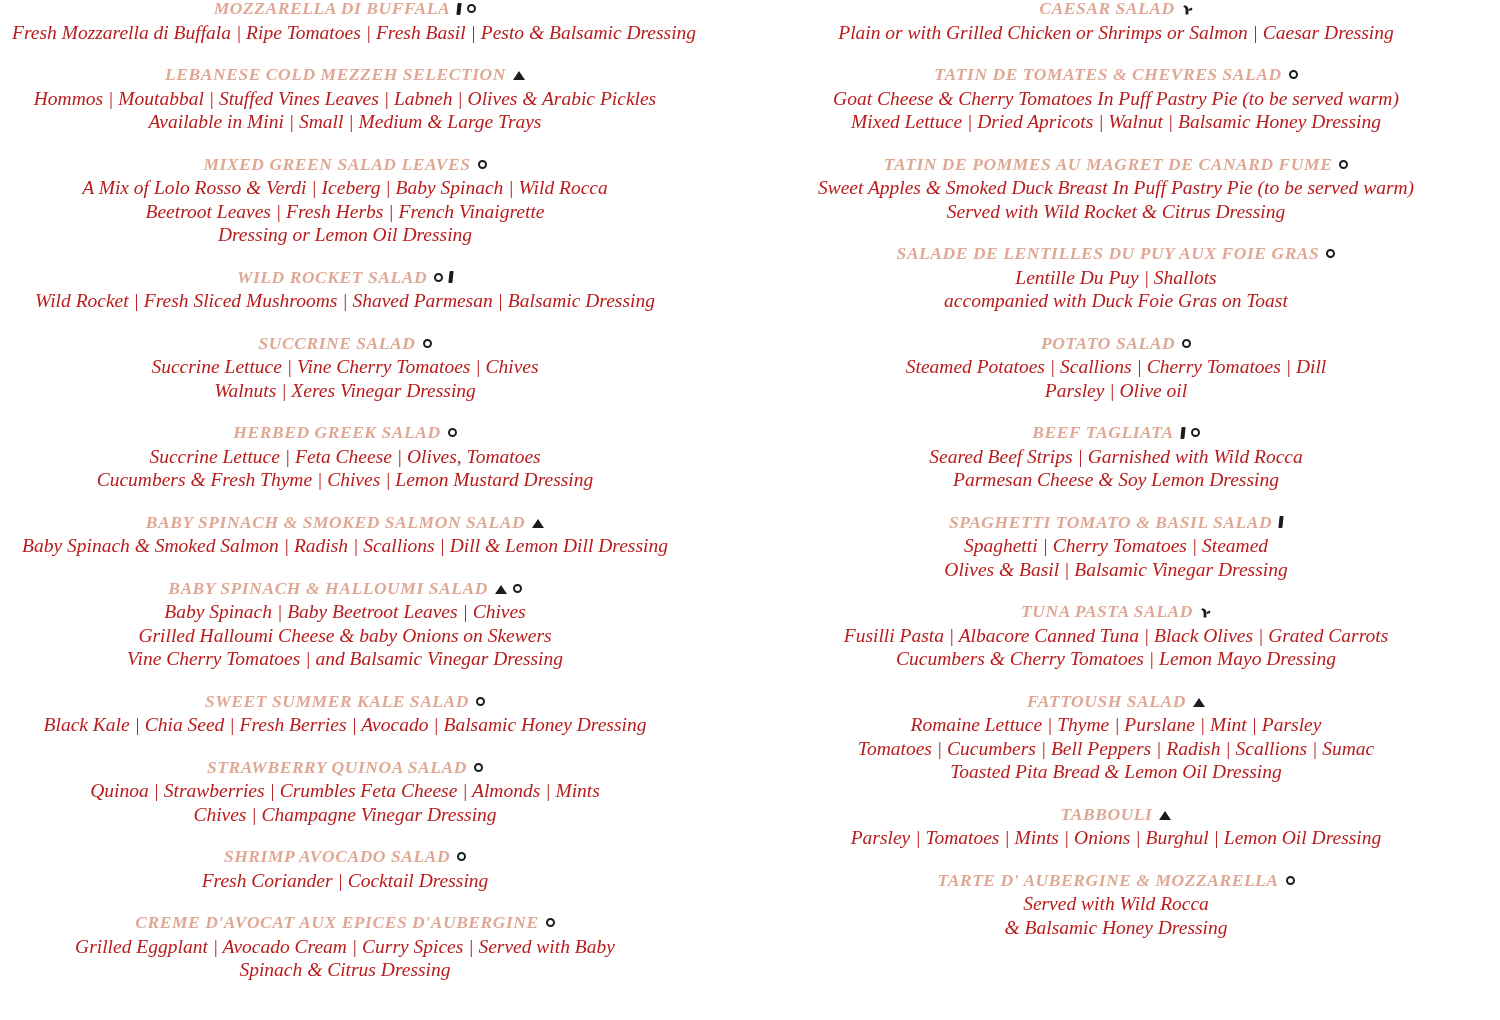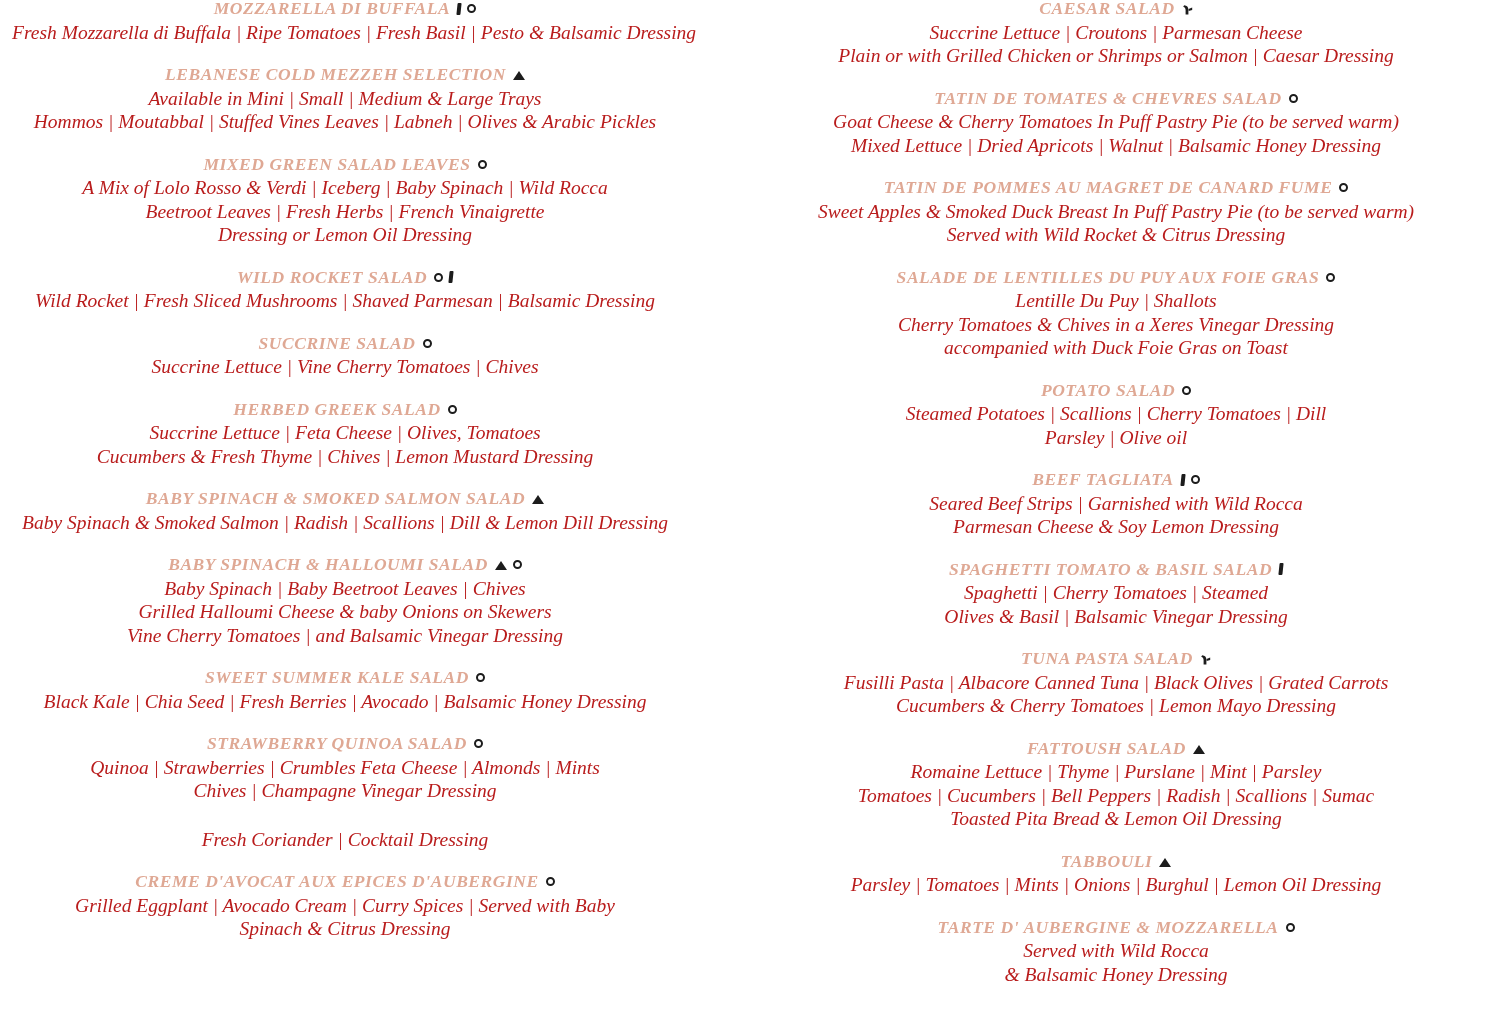--- a/index.html
+++ b/index.html
@@ -137,22 +137,22 @@
       </div>
       <div class="gap-xl"></div>
       <div class="menu-item">
         <div class="item-heading">
           <span class="heading-text">LEBANESE COLD MEZZEH SELECTION</span>
           <span class="icon-group">
             <span class="ic ic-triangle"></span>
           </span>
         </div>
         <div class="item-lines">
+          <div class="item-line">Hommos | Moutabbal | Stuffed Vines Leaves | Labneh | Olives &amp; Arabic Pickles</div>
           <div class="item-line">Available in Mini | Small | Medium &amp; Large Trays</div>
-          <div class="item-line">Hommos | Moutabbal | Stuffed Vines Leaves | Labneh | Olives &amp; Arabic Pickles</div>
         </div>
       </div>
       <div class="gap-xl"></div>
       <div class="menu-item">
         <div class="item-heading">
           <span class="heading-text">MIXED GREEN SALAD LEAVES</span>
           <span class="icon-group">
             <span class="ic ic-circle"></span>
           </span>
         </div>
@@ -178,20 +178,21 @@
       <div class="gap-xl"></div>
       <div class="menu-item">
         <div class="item-heading">
           <span class="heading-text">SUCCRINE SALAD</span>
           <span class="icon-group">
             <span class="ic ic-circle"></span>
           </span>
         </div>
         <div class="item-lines">
           <div class="item-line">Succrine Lettuce | Vine Cherry Tomatoes | Chives</div>
+          <div class="item-line">Walnuts | Xeres Vinegar Dressing</div>
         </div>
       </div>
       <div class="gap-xl"></div>
       <div class="menu-item">
         <div class="item-heading">
           <span class="heading-text">HERBED GREEK SALAD</span>
           <span class="icon-group">
             <span class="ic ic-circle"></span>
           </span>
         </div>
@@ -247,20 +248,26 @@
             <span class="ic ic-circle"></span>
           </span>
         </div>
         <div class="item-lines">
           <div class="item-line">Quinoa | Strawberries | Crumbles Feta Cheese | Almonds | Mints</div>
           <div class="item-line">Chives | Champagne Vinegar Dressing</div>
         </div>
       </div>
       <div class="gap-xl"></div>
       <div class="menu-item">
+        <div class="item-heading">
+          <span class="heading-text">SHRIMP AVOCADO SALAD</span>
+          <span class="icon-group">
+            <span class="ic ic-circle"></span>
+          </span>
+        </div>
         <div class="item-lines">
           <div class="item-line">Fresh Coriander | Cocktail Dressing</div>
         </div>
       </div>
       <div class="gap-xl"></div>
       <div class="menu-item">
         <div class="item-heading">
           <span class="heading-text">CREME D'AVOCAT AUX EPICES D'AUBERGINE</span>
           <span class="icon-group">
             <span class="ic ic-circle"></span>
@@ -279,21 +286,20 @@
           <span class="icon-group">
             <span class="ic ic-fish">
               <svg viewBox="0 0 11 12" width="11" height="12" aria-hidden="true">
                 <path d="M2.2 1.2 C5.0 1.4 6.4 3.2 6.4 5.6 L6.4 10.6 L3.6 10.6 L3.6 6.2 C3.6 4.2 2.9 3.1 1.2 2.7 Z" fill="#1c1c1c"></path>
                 <path d="M6.6 5.0 L10.2 3.4 L10.2 6.0 L6.6 6.9 Z" fill="#1c1c1c"></path>
               </svg>
             </span>
           </span>
         </div>
         <div class="item-lines">
-          <div class="item-line">Succrine Lettuce | Croutons | Parmesan Cheese</div>
           <div class="item-line">Plain or with Grilled Chicken or Shrimps or Salmon | Caesar Dressing</div>
         </div>
       </div>
       <div class="gap-xl"></div>
       <div class="menu-item">
         <div class="item-heading">
           <span class="heading-text">TATIN DE TOMATES &amp; CHEVRES SALAD</span>
           <span class="icon-group">
             <span class="ic ic-circle"></span>
           </span>
@@ -319,21 +325,20 @@
       <div class="gap-xl"></div>
       <div class="menu-item">
         <div class="item-heading">
           <span class="heading-text">SALADE DE LENTILLES DU PUY AUX FOIE GRAS</span>
           <span class="icon-group">
             <span class="ic ic-circle"></span>
           </span>
         </div>
         <div class="item-lines">
           <div class="item-line">Lentille Du Puy | Shallots</div>
-          <div class="item-line">Cherry Tomatoes &amp; Chives in a Xeres Vinegar Dressing</div>
           <div class="item-line">accompanied with Duck Foie Gras on Toast</div>
         </div>
       </div>
       <div class="gap-xl"></div>
       <div class="menu-item">
         <div class="item-heading">
           <span class="heading-text">POTATO SALAD</span>
           <span class="icon-group">
             <span class="ic ic-circle"></span>
           </span>

